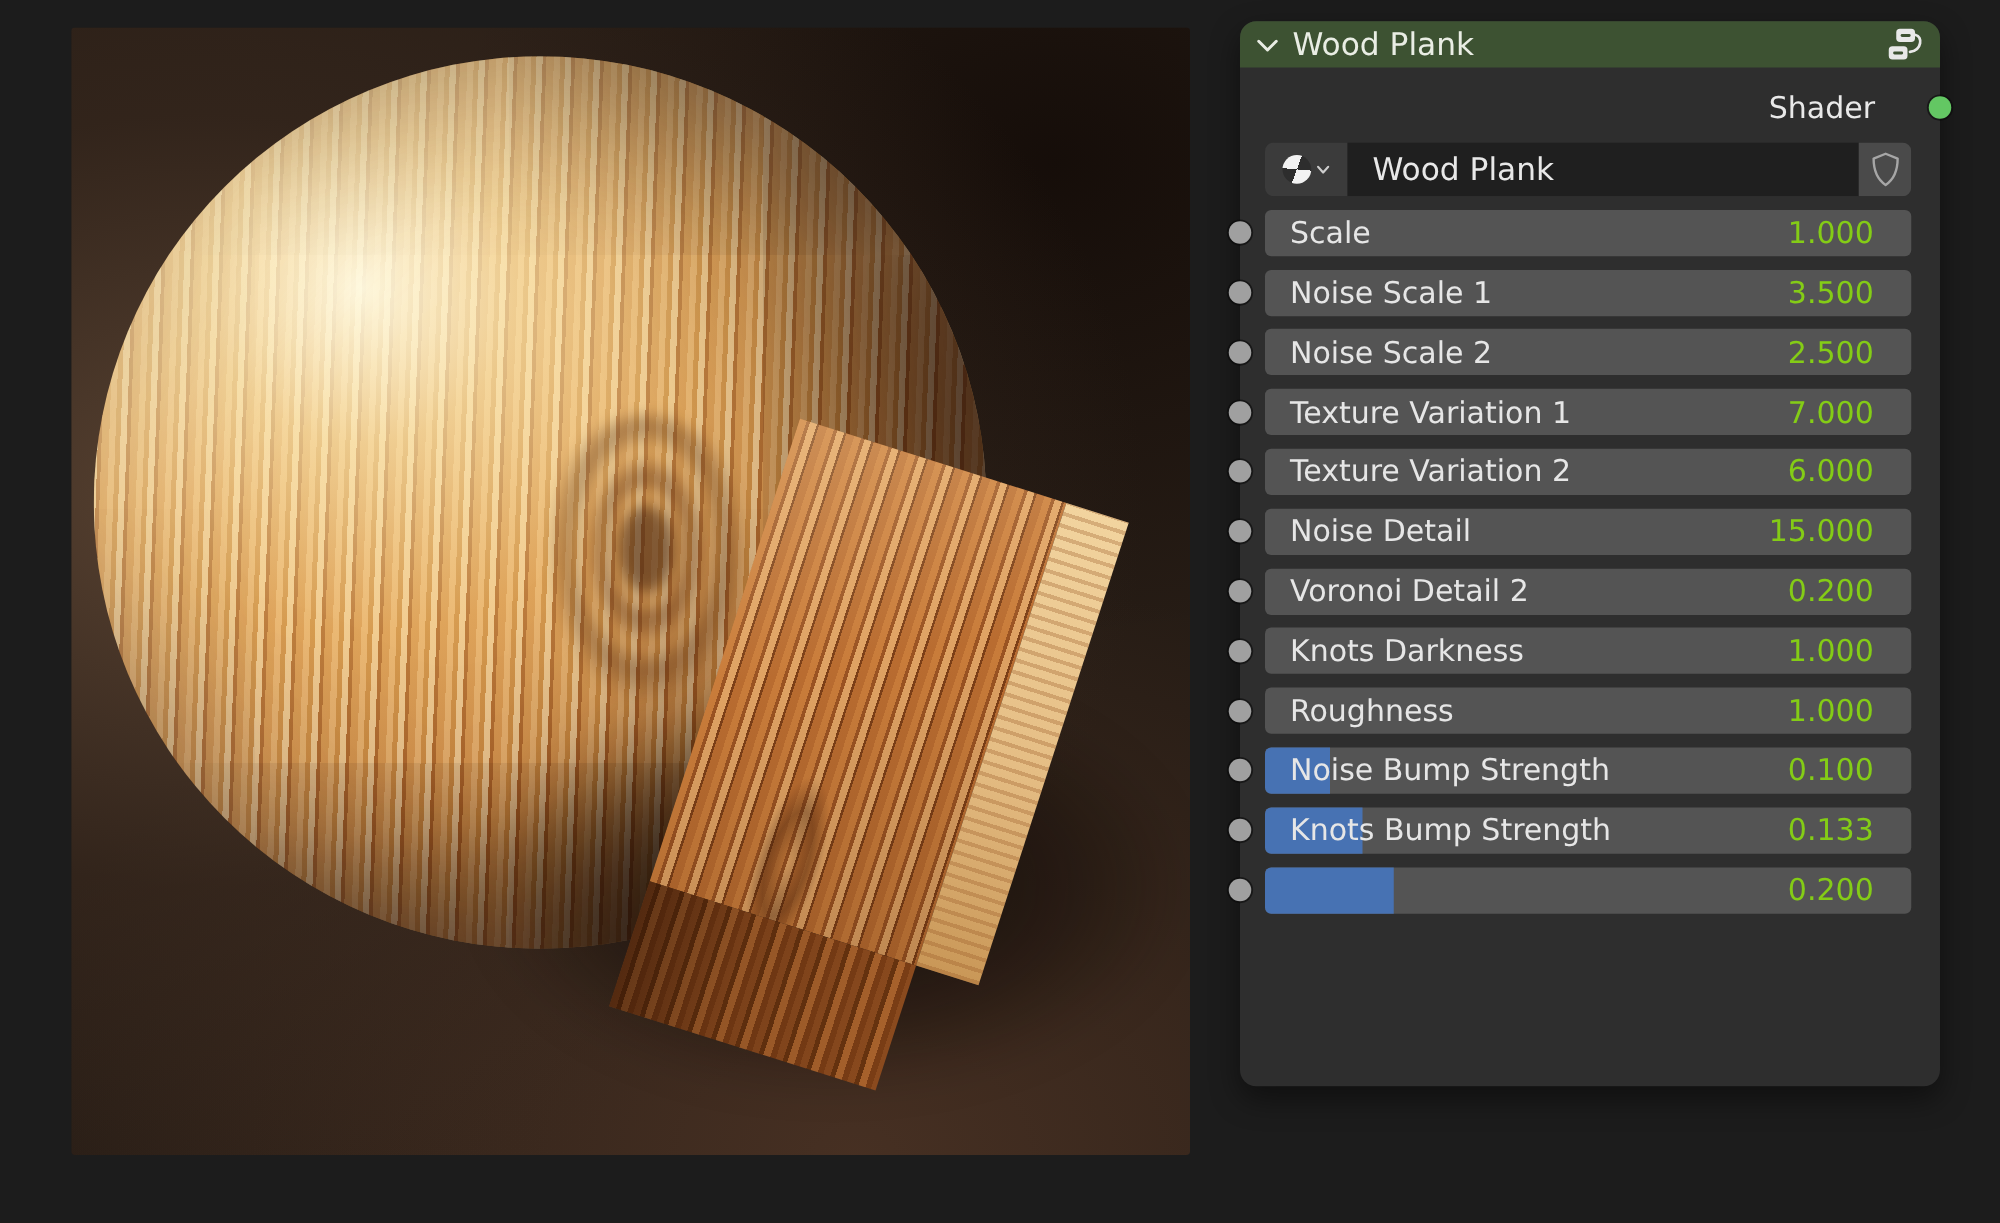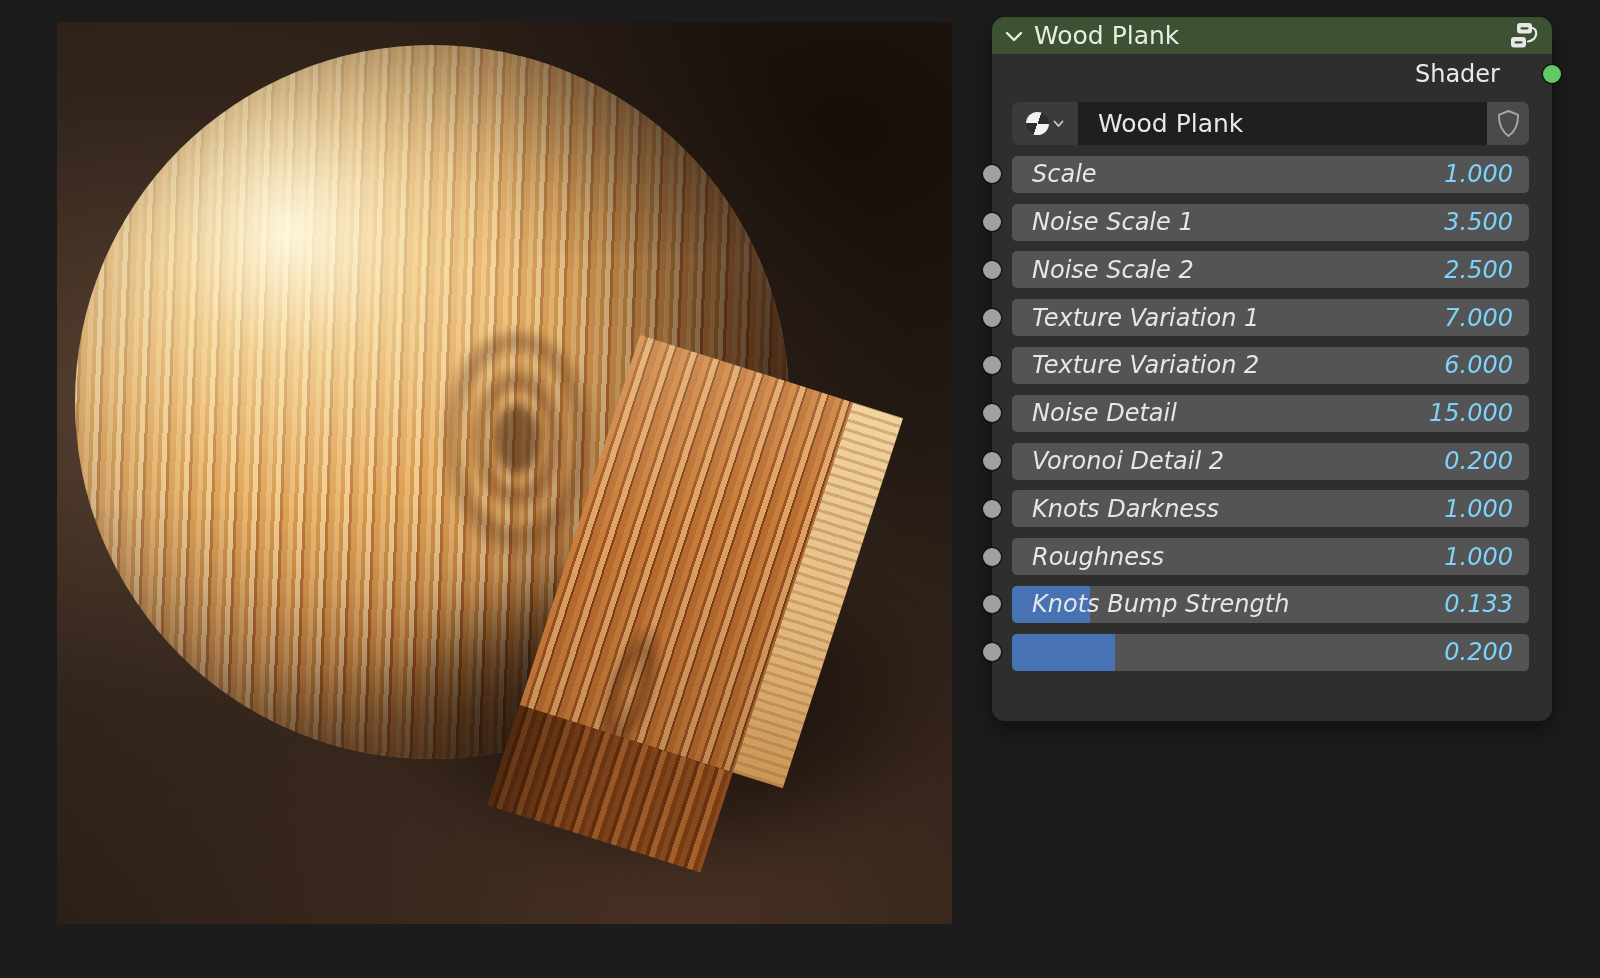--- a/index.html
+++ b/index.html
@@ -36,46 +36,46 @@
   #plank .face-front{position:absolute;left:0;top:370px;width:235px;height:100px;
     background:
       linear-gradient(90deg, rgba(30,10,2,.5) 0%, rgba(30,10,2,.15) 40%, rgba(90,45,15,.0) 100%),
       repeating-linear-gradient(90deg,#8a4a1e 0 6px,#67330f 6px 10px,#a8622c 10px 16px,#7a3d15 16px 21px);}
   #plank .face-end{position:absolute;left:235px;top:0;width:55px;height:370px;
     background:
       repeating-linear-gradient(0deg, rgba(150,85,35,.30) 0 3px, rgba(0,0,0,0) 3px 9px),
       linear-gradient(180deg,#f2d49f 0%,#e5bd84 55%,#c99757 100%);}
 
   
-  #node{position:absolute;left:992px;top:17px;width:560px;height:704px;background:#2e2e2e;
+  #node{position:absolute;left:992px;top:17px;width:560px;height:852px;background:#2e2e2e;
     border-radius:13px;box-shadow:0 10px 24px rgba(0,0,0,.45);}
   #node-header{height:37px;background:#3d5232;border-radius:13px 13px 0 0;display:flex;align-items:center;
     padding:0 13px;color:#e9ede4;}
   #node-header .title{font-size:25px;margin-left:11px;flex:1;white-space:nowrap;}
   .hdr-icon{display:flex;align-items:center;}
 
-  #shader-row{position:relative;height:36px;margin-top:2px;display:flex;align-items:center;
+  #shader-row{position:relative;height:36px;margin-top:14px;display:flex;align-items:center;
     justify-content:flex-end;padding-right:52px;color:#e9e9e9;font-size:24px;}
   #shader-socket{position:absolute;right:-9px;top:50%;margin-top:-9px;width:18px;height:18px;border-radius:50%;
     box-shadow:0 0 0 1.5px rgba(10,10,10,.6);}
 
   #mat-row{height:43px;margin:10px 23px 0 20px;display:flex;border-radius:7px;overflow:hidden;}
   #mat-icon-btn{width:66px;background:#3b3b3b;display:flex;align-items:center;justify-content:center;gap:4px;}
   #mat-ball{width:23px;height:23px;border-radius:50%;
     background:conic-gradient(from 200deg,#2d2d2d 0 75deg,#f2f2f2 75deg 180deg,#2d2d2d 180deg 255deg,#f2f2f2 255deg 360deg);}
   #mat-name{flex:1;background:#1f1f1f;color:#e8e8e8;font-size:25px;display:flex;align-items:center;
     padding-left:20px;white-space:nowrap;}
   #mat-shield{width:42px;background:#4a4a4a;display:flex;align-items:center;justify-content:center;}
 
   .row{position:relative;height:37px;margin:10.8px 23px 0 20px;border-radius:5px;display:flex;
-    align-items:center;font-size:24px;color:#e6e6e6;font-style:italic;}
+    align-items:center;font-size:24px;color:#e6e6e6;}
   .row.boxed{background:#545454;}
   .row .fill{position:absolute;left:0;top:0;bottom:0;border-radius:5px 0 0 5px;}
   .rlabel{position:relative;padding-left:20px;white-space:nowrap;}
-  .rvalue{position:relative;margin-left:auto;padding-right:16px;color:#7dd3fc;}
+  .rvalue{position:relative;margin-left:auto;padding-right:30px;color:#84cc16;}
   .clabel{padding-left:16px;color:#e9e9e9;white-space:nowrap;}
   .swatch{margin-left:auto;width:299px;height:37px;border-radius:5px;}
   .socket{position:absolute;left:-29px;top:50%;margin-top:-9px;width:18px;height:18px;border-radius:50%;
     box-shadow:0 0 0 1.5px rgba(10,10,10,.6);}
 </style>
 </head>
 <body>
 
 <div id="preview">
   <div id="sphere">
@@ -170,20 +170,26 @@
         <span class="rlabel">Knots Darkness</span>
         <span class="rvalue">1.000</span>
       </div>
       <div class="row boxed">
         <span class="socket" style="background: rgb(160, 160, 160);"></span>
         <span class="rlabel">Roughness</span>
         <span class="rvalue">1.000</span>
       </div>
       <div class="row boxed">
         <span class="socket" style="background: rgb(160, 160, 160);"></span>
+        <span class="fill" style="width: 10%; background: rgb(71, 114, 179);"></span>
+        <span class="rlabel">Noise Bump Strength</span>
+        <span class="rvalue">0.100</span>
+      </div>
+      <div class="row boxed">
+        <span class="socket" style="background: rgb(160, 160, 160);"></span>
         <span class="fill" style="width: 15%; background: rgb(71, 114, 179);"></span>
         <span class="rlabel">Knots Bump Strength</span>
         <span class="rvalue">0.133</span>
       </div>
       <div class="row boxed">
         <span class="socket" style="background: rgb(160, 160, 160);"></span>
         <span class="fill" style="width: 20%; background: rgb(71, 114, 179);"></span>
         <span class="rvalue">0.200</span>
       </div>
     </div>

